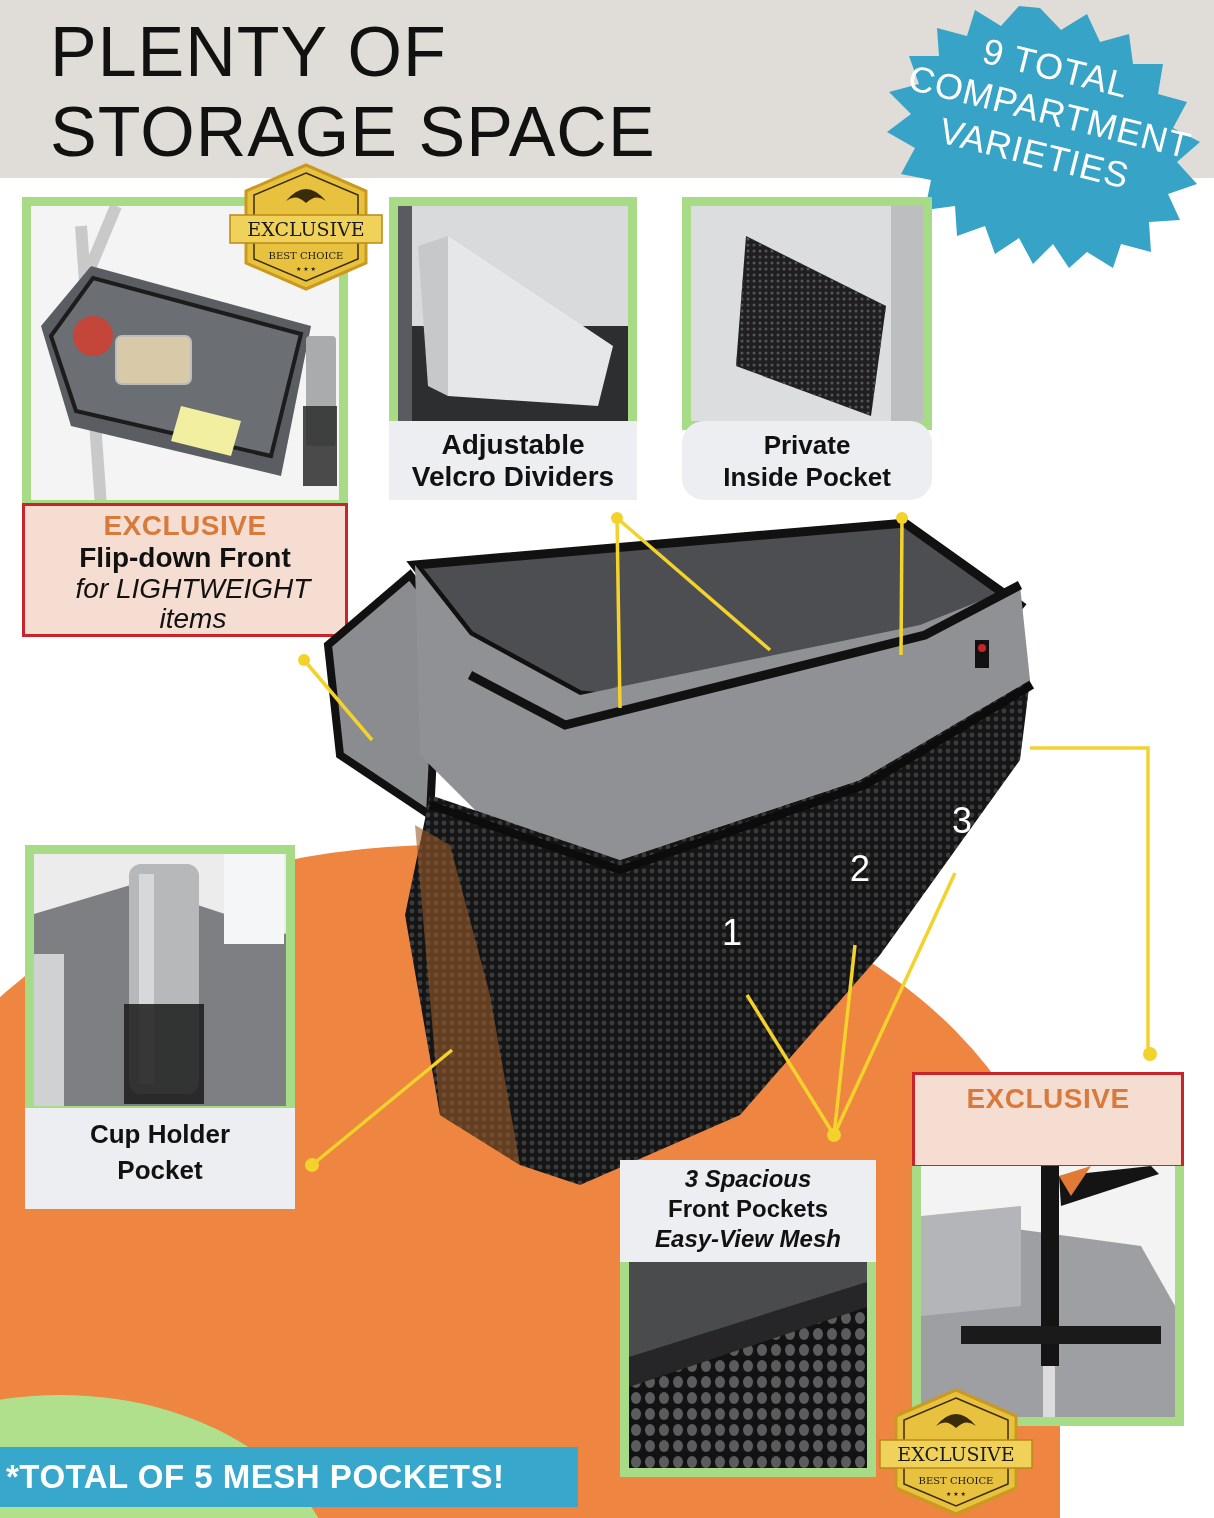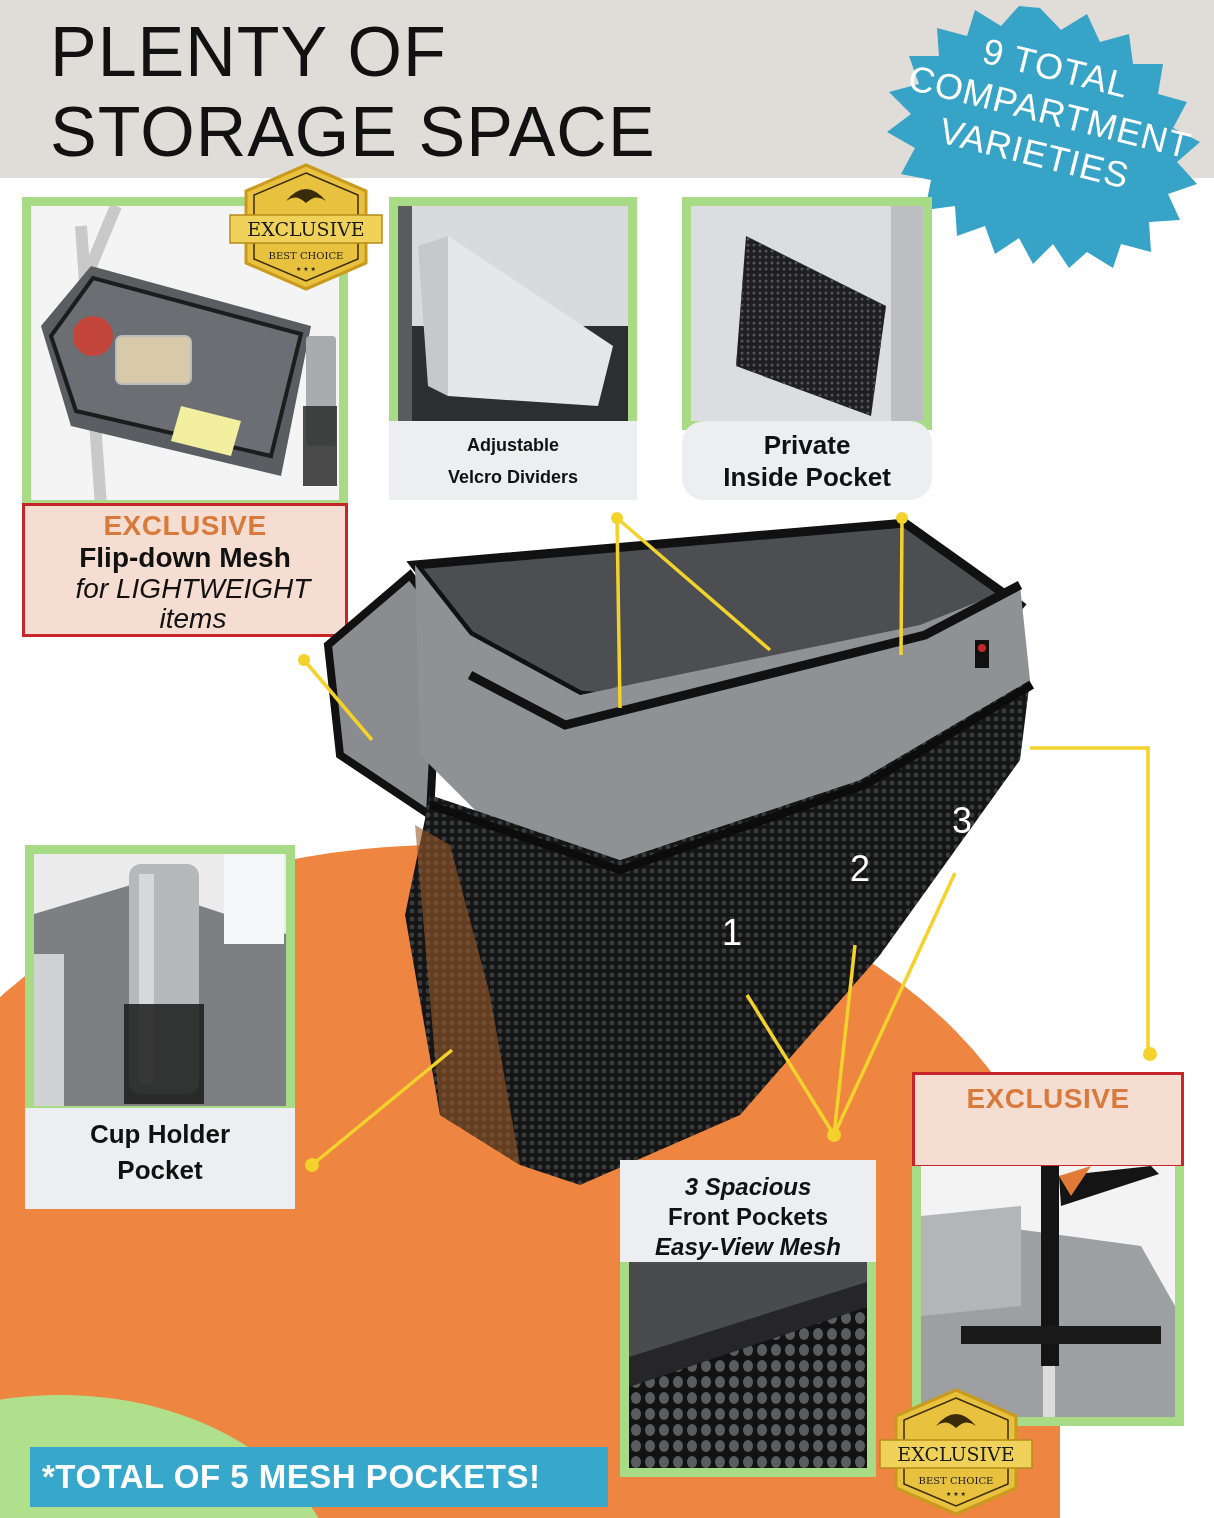--- a/index.html
+++ b/index.html
@@ -32,21 +32,21 @@
   .bag-svg { left: 320px; top: 515px; width: 720px; height: 690px; }
 
   .leader { stroke: #f3d22c; stroke-width: 3.5; fill: none; }
   .dot { fill: #f3d22c; }
 
   .numlabel { color: #fff; font-family: "Liberation Sans", sans-serif; font-size: 36px; }
 
   .badge { width: 160px; height: 128px; }
   .badge-text { font-family: "DejaVu Serif", serif; fill: #1b1b1b; }
 
-  .bottom-banner { left: 0; top: 1447px; width: 578px; height: 60px; background: #37a7cb; color: #fff; font-family: "Liberation Sans", sans-serif; font-weight: 700; font-size: 33px; line-height: 60px; padding-left: 12px; letter-spacing: 0.5px; margin-left: 30px; }
+  .bottom-banner { left: 0; top: 1447px; width: 578px; height: 60px; background: #37a7cb; color: #fff; font-family: "Liberation Sans", sans-serif; font-weight: 700; font-size: 33px; line-height: 60px; padding-left: 6px; letter-spacing: 0.5px; }
 </style>
 </head>
 <body>
 
 <div class="abs header-band"></div>
 <div class="abs orange-blob"></div>
 <div class="abs green-blob"></div>
 
 <div class="abs title">
   <div>PLENTY OF</div>
@@ -81,35 +81,35 @@
   <polygon points="80,10 132,32 132,96 80,118 28,96 28,32" fill="none" stroke="#3a2c0b" stroke-width="1.5"></polygon>
   <path d="M60 38 Q80 14 100 38 Q90 30 80 40 Q70 30 60 38Z" fill="#3a2c0b"></path>
   <rect x="4" y="52" width="152" height="28" fill="#f0d25a" stroke="#b88a18" stroke-width="1.5"></rect>
   <text class="badge-text" x="80" y="73" text-anchor="middle" font-size="19">EXCLUSIVE</text>
   <text class="badge-text" x="80" y="96" text-anchor="middle" font-size="10">BEST CHOICE</text>
   <text class="badge-text" x="80" y="108" text-anchor="middle" font-size="6">★ ★ ★</text>
 </svg>
 
 <div class="abs excl-box" style="left:22px; top:503px; width:326px; height:134px; padding-top:4px;">
   <div class="excl-title">EXCLUSIVE</div>
-  <div class="excl-main">Flip-down Mesh</div>
+  <div class="excl-main">Flip-down Front</div>
   <div class="excl-italic">for LIGHTWEIGHT</div>
   <div class="excl-italic">items</div>
 </div>
 
 <div class="abs panel" style="left:389px; top:197px; width:248px; height:233px;">
   <svg class="photo" viewBox="0 0 230 215">
     <rect width="230" height="215" fill="#d9dadc"></rect>
     <rect x="0" y="120" width="230" height="95" fill="#2d2e30"></rect>
     <polygon points="20,40 50,30 215,140 200,200 50,190 40,70" fill="#e6e7e9"></polygon>
     <polygon points="20,40 50,30 50,190 30,180" fill="#c7c8ca"></polygon>
     <rect x="0" y="0" width="14" height="215" fill="#5a5b5e"></rect>
   </svg>
 </div>
-<div class="abs caption" style="left:389px; top:421px; width:248px; height:79px; font-size:18px; line-height:32px; padding-top:8px;">
+<div class="abs caption" style="left:389px; top:421px; width:248px; height:79px; font-size:28px; line-height:32px; padding-top:8px;">
   <div>Adjustable</div>
   <div>Velcro Dividers</div>
 </div>
 
 <div class="abs panel" style="left:682px; top:197px; width:250px; height:233px;">
   <svg class="photo" viewBox="0 0 232 215">
     <rect width="232" height="215" fill="#dcdddf"></rect>
     <polygon points="55,30 195,100 180,210 45,160" fill="#1f1f21"></polygon>
     <polygon points="55,30 195,100 180,210 45,160" fill="url(#meshpat)"></polygon>
     <defs>
@@ -189,21 +189,21 @@
     <rect x="105" y="20" width="15" height="210" fill="#d6d8da"></rect>
     <rect x="90" y="150" width="80" height="100" fill="#1b1b1b" opacity="0.85"></rect>
     <rect x="190" y="0" width="60" height="90" fill="#f4f6f8"></rect>
   </svg>
 </div>
 <div class="abs caption" style="left:25px; top:1108px; width:270px; height:101px; font-size:26px; line-height:36px; padding-top:8px;">
   <div>Cup Holder</div>
   <div>Pocket</div>
 </div>
 
-<div class="abs caption" style="left:620px; top:1160px; width:256px; height:102px; font-size:24px; line-height:30px; padding-top:12px;">
+<div class="abs caption" style="left:620px; top:1160px; width:256px; height:102px; font-size:24px; line-height:30px; padding-top:4px;">
   <div style="font-style:italic;">3 Spacious</div>
   <div>Front Pockets</div>
   <div style="font-style:italic;">Easy-View Mesh</div>
 </div>
 <div class="abs panel" style="left:620px; top:1262px; width:256px; height:215px; border-top:none;">
   <svg class="photo" viewBox="0 0 238 206">
     <defs>
       <pattern id="closemesh" width="14" height="16" patternUnits="userSpaceOnUse">
         <rect width="14" height="16" fill="#121212"></rect>
         <ellipse cx="7" cy="8" rx="5" ry="6" fill="#5b5c5e"></ellipse>

